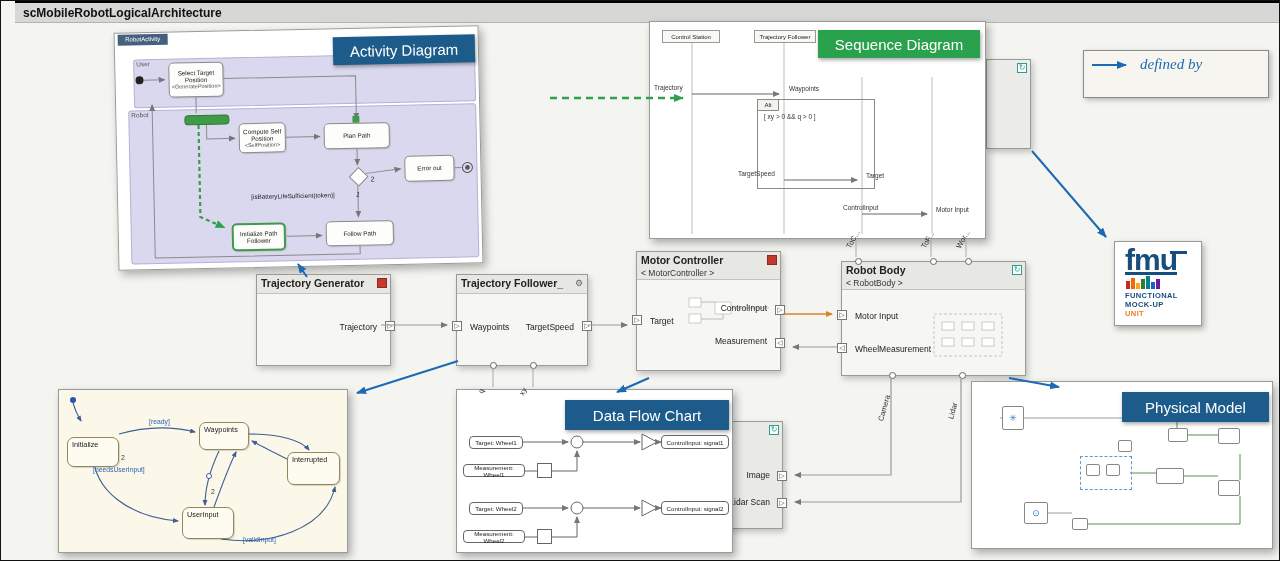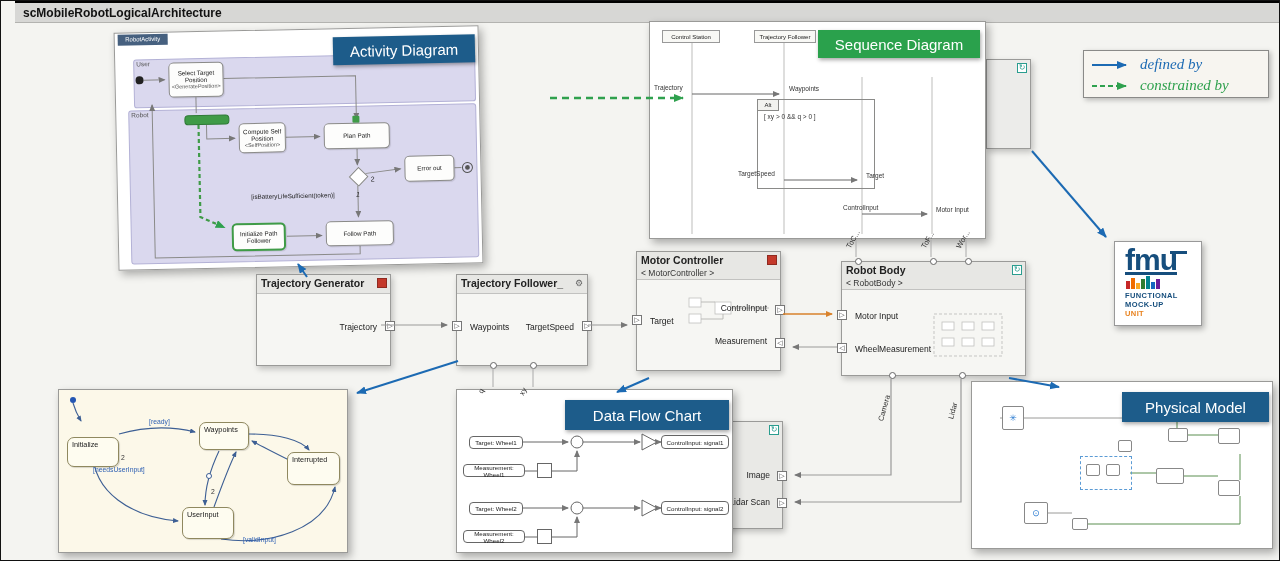--- a/index.html
+++ b/index.html
@@ -185,26 +185,20 @@
   <div class="block" style="left:985px;top:58px;width:45px;height:90px;background:#ececea;z-index:1;">
     <span class="corner-icon icon-teal">↻</span>
   </div>
 
   <div class="legend" style="left:1082px;top:8px;width:186px;height:48px;margin-top:41px;">
     <div class="legend-row">
       <svg width="46" height="12">
         <line x1="2" y1="6" x2="36" y2="6" style="stroke:var(--accent_blue);stroke-width:2" marker-end="url(#mab)"></line>
       </svg>
       <span class="legend-text blue">defined by</span>
-    </div>
-    <div class="legend-row">
-      <svg width="46" height="12">
-        <line x1="2" y1="6" x2="36" y2="6" style="stroke:var(--accent_green);stroke-width:2;stroke-dasharray:5 3" marker-end="url(#mag)"></line>
-      </svg>
-      <span class="legend-text green">constrained by</span>
     </div>
   </div>
 
   <div class="fmu-box" style="left:1113px;top:240px;width:88px;height:85px;">
     <div class="fmu-word">fmu</div>
     <div class="fmu-macron"></div>
     <div class="fmu-bars">
       <span style="height:8px;background:#c62828;"></span>
         <span style="height:11px;background:#ef6c00;"></span>
       <span style="height:6px;background:#f9a825;"></span>

